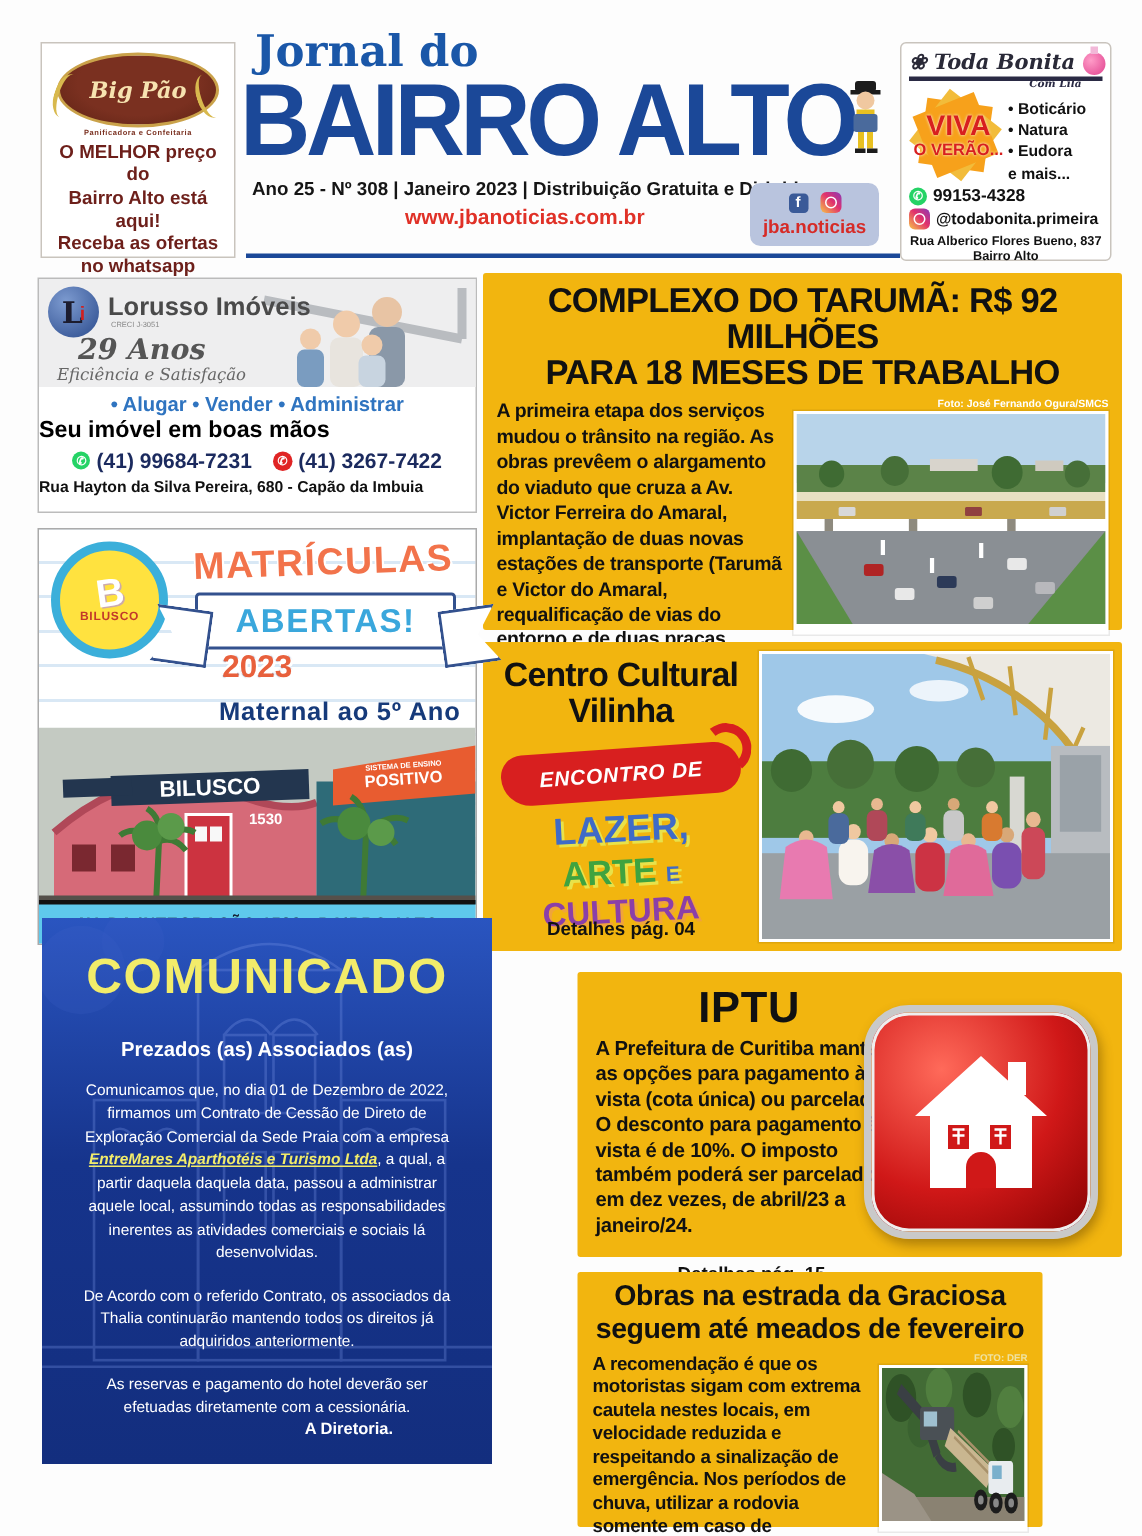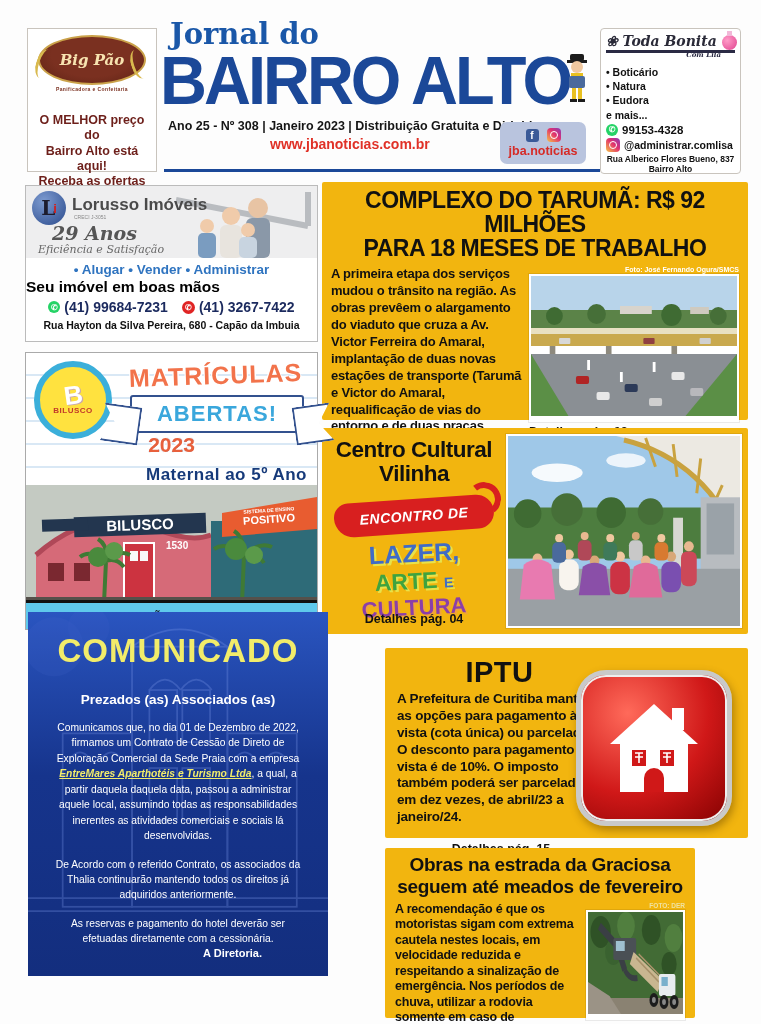--- a/index.html
+++ b/index.html
@@ -14,21 +14,21 @@
   .ad-box{background:#fff;border:1px solid #c9c4bd;}
 
   
   #bigpao{left:27px;top:28px;width:130px;height:144px;text-align:center;padding:4px 4px;box-sizing:border-box;}
   .bp-logo{width:104px;height:46px;margin:2px auto 2px;background:radial-gradient(ellipse at 50% 40%,#7a3020 55%,#5d2214 100%);
     border-radius:50%;position:relative;display:flex;align-items:center;justify-content:center;border:2px solid #caa24a;}
   .bp-logo .bp-name{font-family:"DejaVu Serif",serif;font-style:italic;font-weight:bold;color:#f7e3b0;font-size:15px;}
   .bp-wheat{position:absolute;width:14px;height:30px;border-left:3px solid #d8b94e;transform:rotate(18deg);left:-4px;top:12px;border-radius:50%;}
   .bp-wheat.r{left:auto;right:-4px;transform:rotate(-18deg);}
   .bp-sub{font-size:5px;color:#7a3020;font-weight:bold;letter-spacing:.4px;margin-top:-1px;}
-  .bp-text{color:#6d1f1a;font-weight:800;font-size:12.5px;line-height:1.22;margin-top:21px;}
+  .bp-text{color:#6d1f1a;font-weight:800;font-size:12.5px;line-height:1.22;margin-top:2px;}
 
   #masthead{left:160px;top:20px;width:440px;height:152px;}
   .m-kicker{font-family:"DejaVu Serif",serif;font-weight:bold;color:#1a57a8;font-size:29px;margin-left:10px;line-height:1;}
   .m-title{font-weight:800;color:#1b4898;font-size:65px;letter-spacing:-3px;line-height:.92;transform:scaleY(1.05);transform-origin:left top;white-space:nowrap;}
   .m-info{font-weight:800;font-size:12.5px;color:#151515;margin:10px 0 0 8px;}
   .m-site{font-weight:800;font-size:14px;color:#e03127;margin:3px 0 0 110px;}
   .m-rule{position:absolute;left:4px;right:0;bottom:0;height:3px;background:#1b4898;}
   .jba-box{position:absolute;right:14px;bottom:8px;width:86px;height:42px;background:#b9c4de;border-radius:7px;
     display:flex;flex-direction:column;align-items:center;justify-content:center;gap:2px;}
   .jba-box .icons{display:flex;gap:8px;align-items:center;}
@@ -65,21 +65,21 @@
   .lo-logo i{color:#d02020;font-style:normal;font-weight:bold;font-size:13px;margin-left:-2px;}
   .lo-name{position:absolute;left:46px;top:9px;font-size:17px;color:#4a4a4a;font-weight:bold;}
   .lo-creci{position:absolute;left:48px;top:28px;font-size:5px;color:#888;}
   .lo-years{position:absolute;left:26px;top:36px;font-family:"DejaVu Serif",serif;font-style:italic;font-weight:bold;font-size:19px;color:#555;}
   .lo-years-sub{position:absolute;left:12px;top:57px;font-family:"DejaVu Serif",serif;font-style:italic;font-size:11px;color:#666;}
   .lo-services{text-align:center;color:#2f74c0;font-weight:800;font-size:13.5px;margin-top:4px;}
   .lo-slogan{text-align:left;color:#000;font-weight:800;font-size:15.5px;margin-top:1px;}
   .lo-phones{display:flex;justify-content:center;gap:14px;align-items:center;margin-top:3px;font-weight:800;font-size:14px;color:#1b2a5e;}
   .lo-phones .ph{display:flex;align-items:center;gap:4px;}
   .ph-ico{width:13px;height:13px;border-radius:50%;background:#e02424;color:#fff;font-size:8px;display:flex;align-items:center;justify-content:center;}
-  .lo-addr{text-align:center;font-weight:bold;font-size:10.5px;margin-top:4px;}
+  .lo-addr{font-weight:bold;font-size:10.5px;margin-top:4px;}
 
   
   #taruma{left:322px;top:182px;width:426px;height:238px;padding:6px 9px;box-sizing:border-box;}
   .ta-h{font-weight:800;font-size:23px;line-height:1.05;text-align:center;letter-spacing:-.5px;}
   .ta-row{display:flex;margin-top:6px;}
   .ta-body{width:192px;flex:none;font-weight:700;font-size:13px;line-height:1.3;letter-spacing:-.2px;}
   .ta-right{flex:1;padding-left:6px;}
   .ta-credit{font-size:7px;color:#fff;text-align:right;font-weight:bold;margin-bottom:1px;}
   .ta-det{margin-top:3px;}
 
@@ -205,34 +205,39 @@
     <div class="m-rule"></div>
   </div>
 
   <div id="todabonita" class="abs ad-box">
     <div class="tb-logo">
       ❀ <span>Toda Bonita</span>
       <span class="tb-sub">Com Lila</span>
       <span class="tb-bottle"></span>
     </div>
     <div class="tb-row">
+      <div class="tb-viva-wrap">
+        <span class="burst"></span>
+        <div class="tb-viva">VIVA</div>
+        <div class="tb-verao">O VERÃO...</div>
+      </div>
       <div class="tb-brands">
         <div>• Boticário</div>
         <div>• Natura</div>
         <div>• Eudora</div>
         <div>e mais...</div>
       </div>
     </div>
     <div class="tb-contact">
       <span class="wa-ico">✆</span>
       <span>99153-4328</span>
     </div>
     <div class="tb-contact" style="font-size:10.5px;">
       <span class="ig-ico"></span>
-      <span>@administrar.comlisa</span>
+      <span>@todabonita.primeira</span>
     </div>
     <div class="tb-addr">
       <div>Rua Alberico Flores Bueno, 837</div>
       <div>Bairro Alto</div>
     </div>
   </div>
 
   <div id="lorusso" class="abs">
     <div class="lo-top">
       <svg width="291" height="72" viewBox="0 0 291 72">

